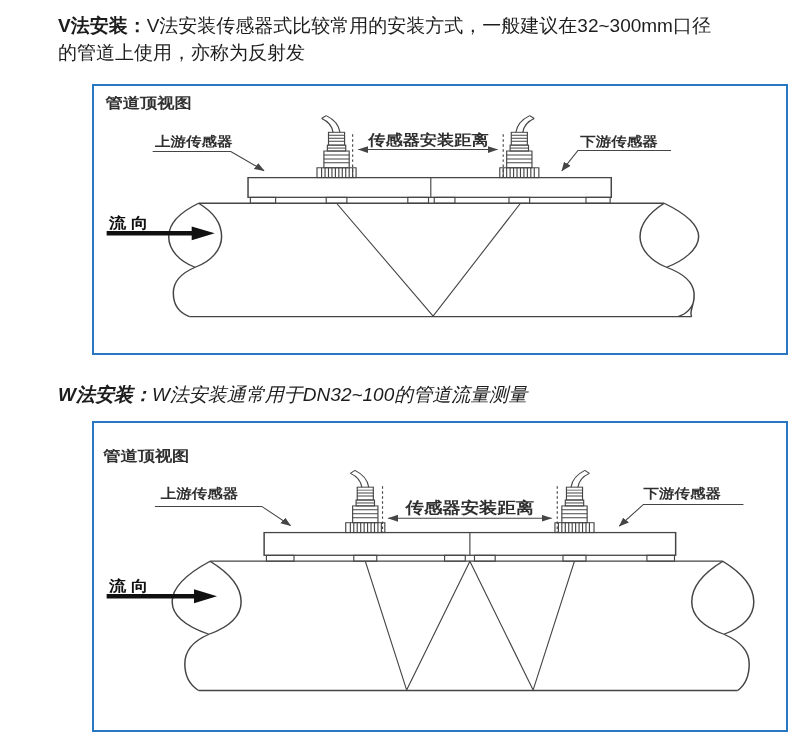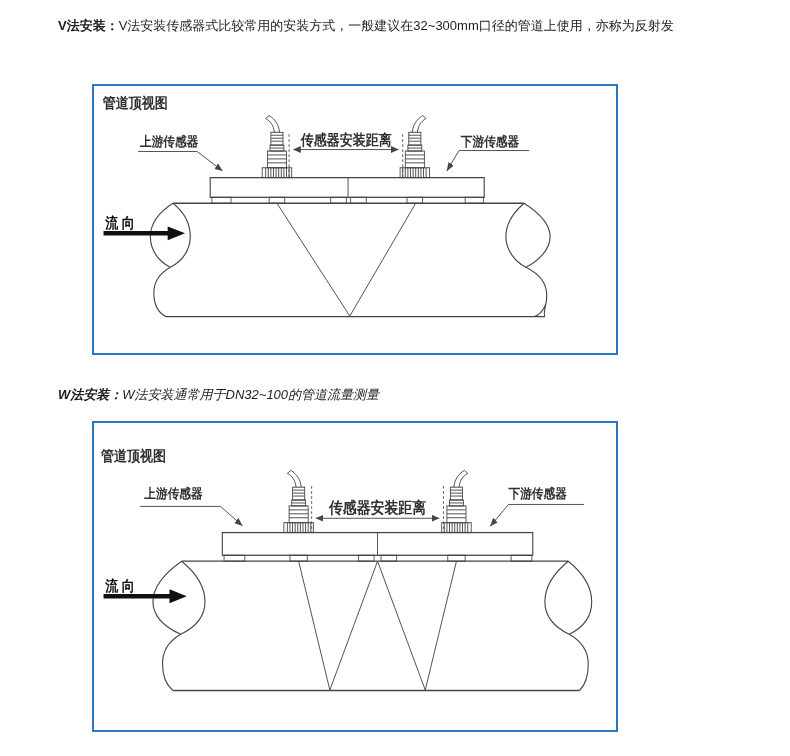--- a/index.html
+++ b/index.html
@@ -4,27 +4,27 @@
 <style>
   html,body{margin:0;padding:0;}
   body{
     width:790px;height:756px;position:relative;overflow:hidden;
     background:var(--page-bg,#fff);
     font-family:"Liberation Sans","DejaVu Sans",sans-serif;
     color:var(--text-color,#1d1d1d);
   }
   .para{
     position:absolute;left:58px;width:656px;margin:0;
-    font-size:13px;line-height:27px;color:var(--text-color,#1d1d1d);
+    font-size:19px;line-height:27px;color:var(--text-color,#1d1d1d);
   }
   .para b{font-weight:bold;}
   #para-v{top:12px;}
   #para-w{top:381px;font-style:italic;}
   .diagram-box{
-    position:absolute;left:92px;width:526px;box-sizing:border-box;
+    position:absolute;left:92px;width:696px;box-sizing:border-box;
     border:2px solid var(--box-border,#2b78c2);background:#fff;
   }
   #box-v{top:84px;height:271px;}
   #box-w{top:421px;height:311px;}
   .diagram-box svg{display:block;width:100%;height:100%;}
   
   .ln{fill:none;stroke:var(--line-color,#454545);stroke-width:1.3;}
   .lt{fill:none;stroke:var(--line-color,#454545);stroke-width:1;}
   .dsh{fill:none;stroke:var(--line-color,#454545);stroke-width:1;stroke-dasharray:2.5 2.6;}
   .ah{fill:var(--line-color,#454545);stroke:none;}

